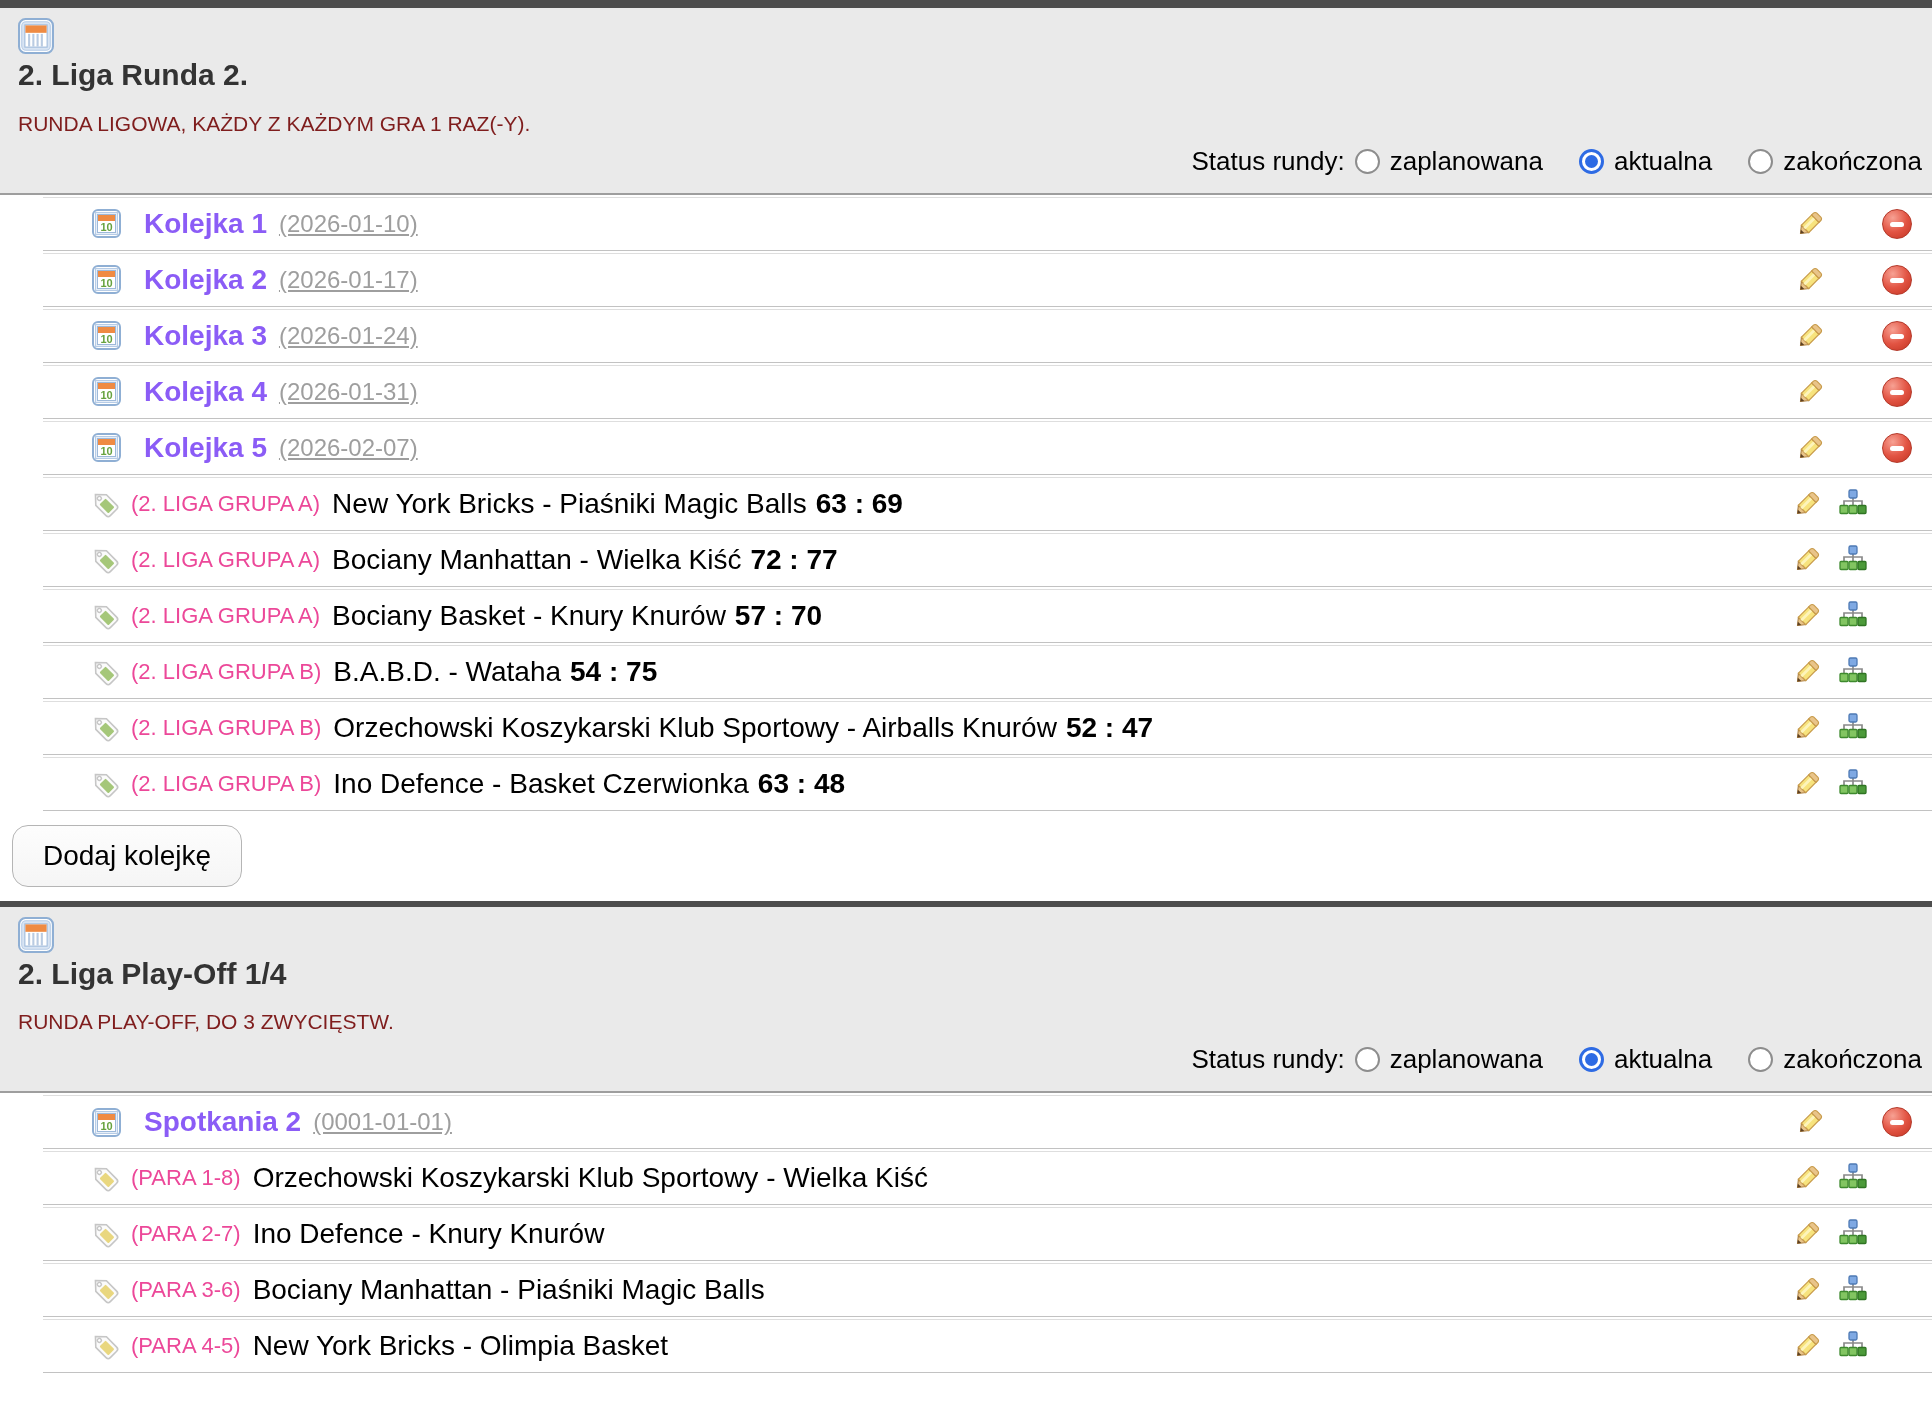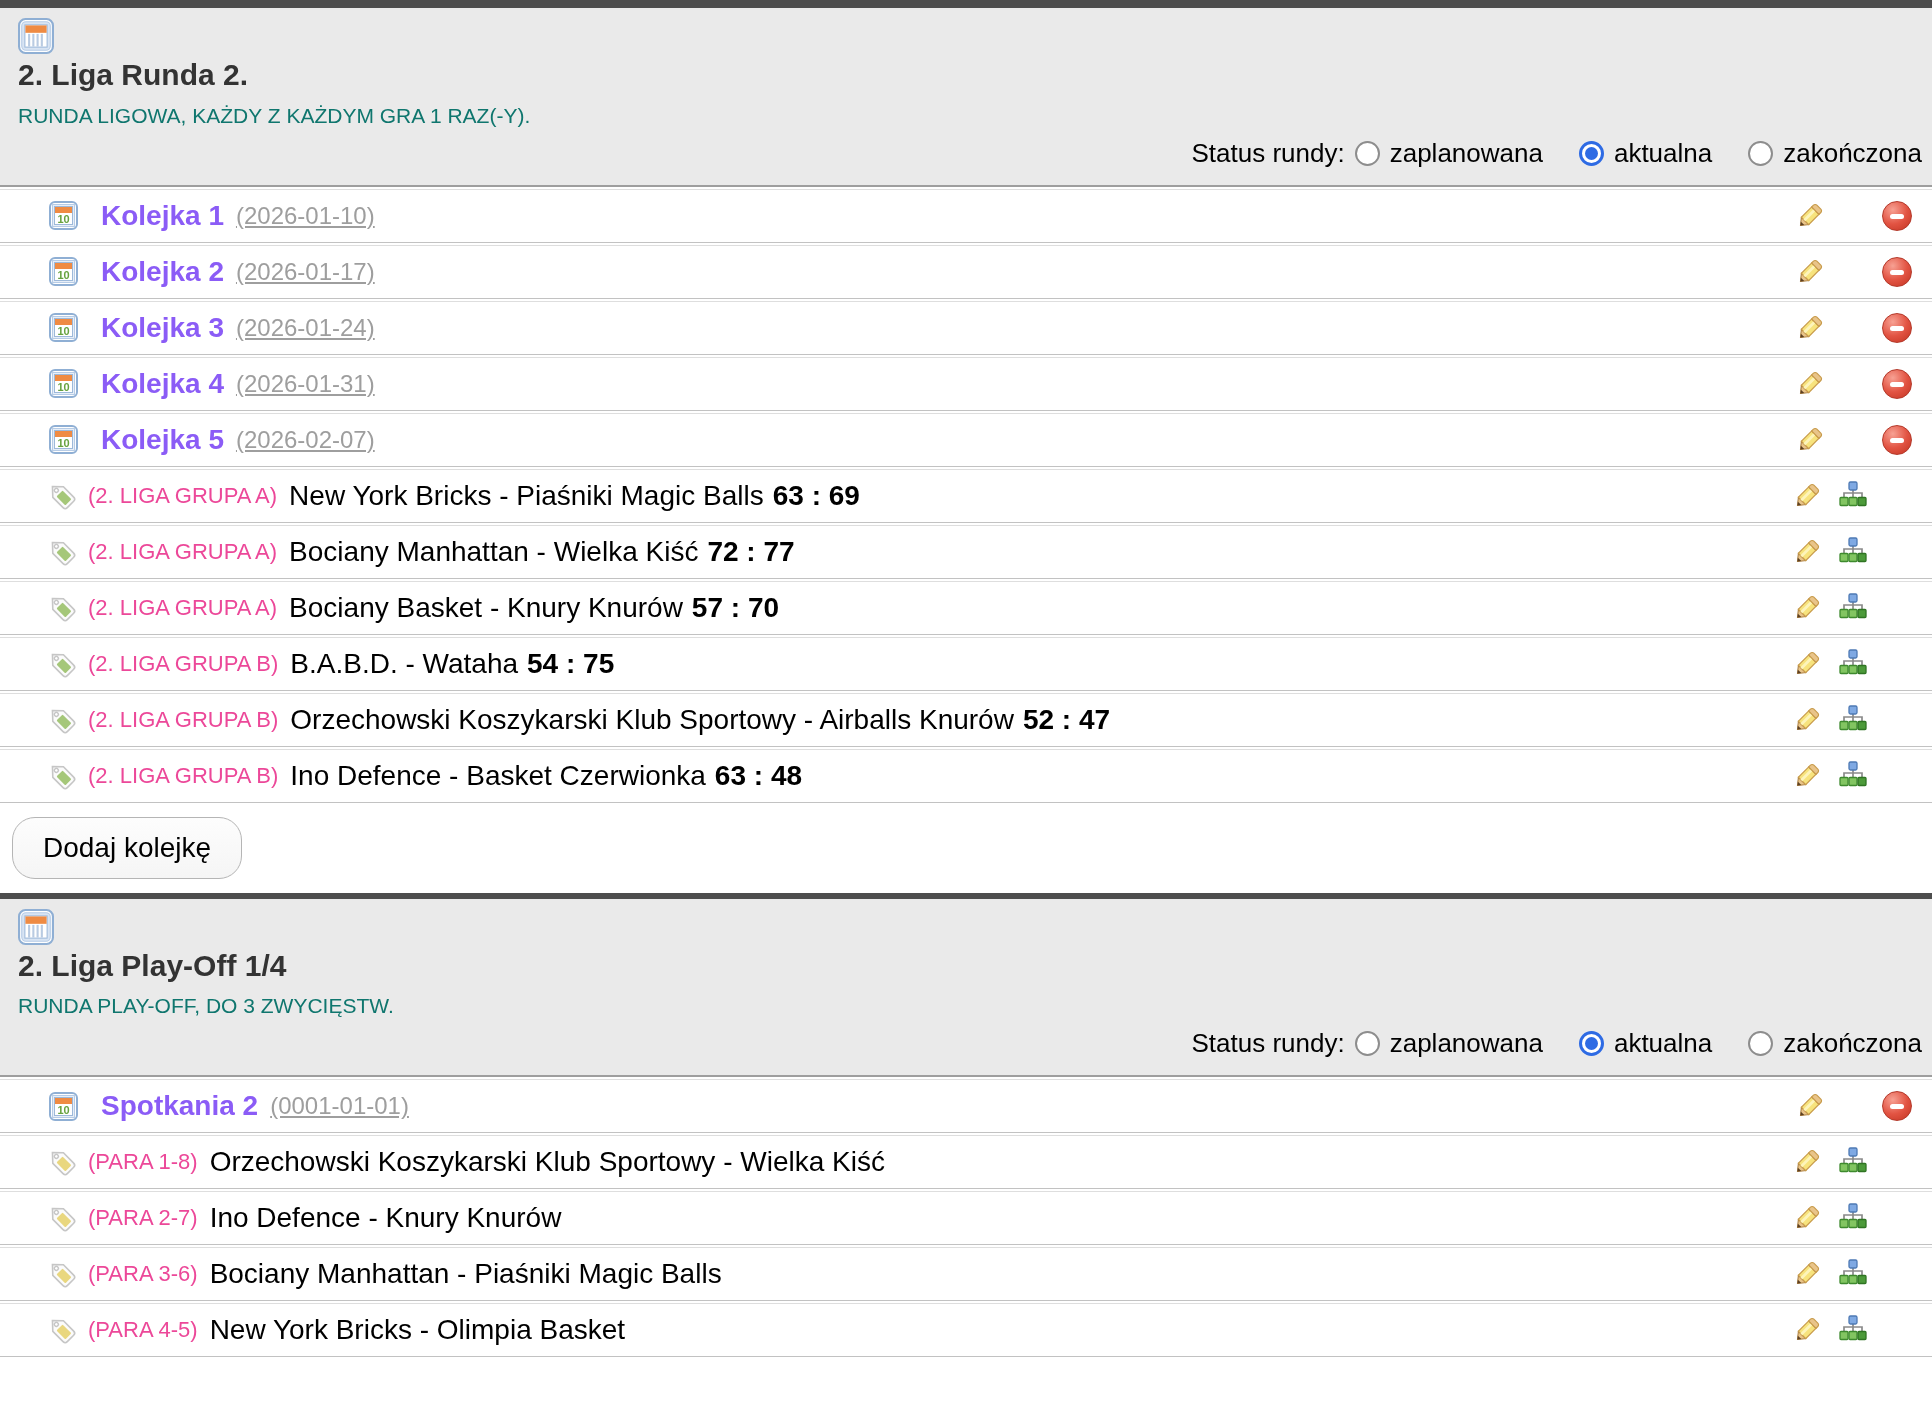--- a/index.html
+++ b/index.html
@@ -13,41 +13,41 @@
 
   
   .sec-header {
     background:#eaeaea;
     padding:10px 10px 16px 18px;
     border-bottom:2px solid #9e9e9e;
   }
   .hdr-icon { width:36px; height:36px; display:block; margin-bottom:4px; }
   .hdr-icon svg { display:block; }
   .hdr-title { font-size:30px; font-weight:bold; color:#333; line-height:1.15; }
-  .hdr-sub   { font-size:21px; color:#0f766e; margin-top:10px; line-height:1.2; }
+  .hdr-sub   { font-size:21px; color:#7f1d1d; margin-top:18px; line-height:1.2; }
   .status-line {
     display:flex; justify-content:flex-end; align-items:center;
     font-size:26px; margin-top:10px;
   }
   .status-label { margin-right:10px; }
   .status-options { display:flex; align-items:center; }
   .status-opt { display:flex; align-items:center; margin-left:36px; cursor:default; }
   .status-opt:first-child { margin-left:0; }
   .radio {
     width:25px; height:25px; border-radius:50%;
     border:2px solid #8d8d8d; background:#fff; margin-right:10px;
     position:relative; flex:0 0 auto;
   }
   .radio.checked { border:3px solid #2e6be4; }
   .radio.checked::after {
     content:""; position:absolute; inset:3px; border-radius:50%; background:#2e6be4;
   }
 
   
-  .rows { padding-top:2px; }
+  .rows { padding-top:2px;padding-left:43px; }
   .row {
     display:flex; align-items:center; height:54px;
     padding-left:49px; background:#fff;
     border-top:1px solid #dedede; border-bottom:1px solid #c2c2c2;
     margin-bottom:2px;
   }
   .cal-sm { width:29px; height:29px; margin-right:23px; flex:0 0 auto; }
   .cal-sm svg, .tag-ic svg, .icon-btn svg { display:block; }
   .round-name { font-size:28px; font-weight:bold; color:#8b5cf6; white-space:nowrap;text-align:right; }
   .round-date { font-size:24px; color:#9e9e9e; margin-left:12px; white-space:nowrap;text-decoration:underline; }
@@ -75,21 +75,21 @@
     content:""; position:absolute; left:7px; right:7px; top:12px; height:5px;
     border-radius:2.5px; background:#fff;
   }
 
   
   .btn-area { padding:12px 0 14px 12px; }
   .add-btn {
     height:62px; padding:0 30px; font-size:28px; color:#000;
     font-family:"Liberation Sans", sans-serif;
     background:linear-gradient(#fdfdfd,#f5f5f5);
-    border:1px solid #b5b5b5; border-radius:23px; cursor:pointer;
+    border:1px solid #b5b5b5; border-radius:16px; cursor:pointer;
   }
 </style>
 </head>
 <body>
 
 <div id="sections-root">
   <section class="round-section">
     <div class="dark-bar"></div>
     <header class="sec-header">
       <span class="hdr-icon">

